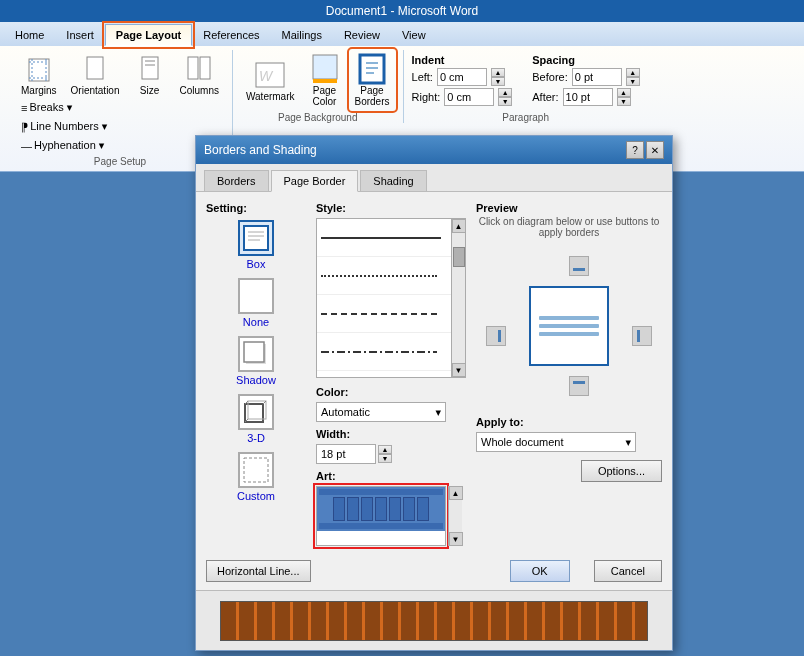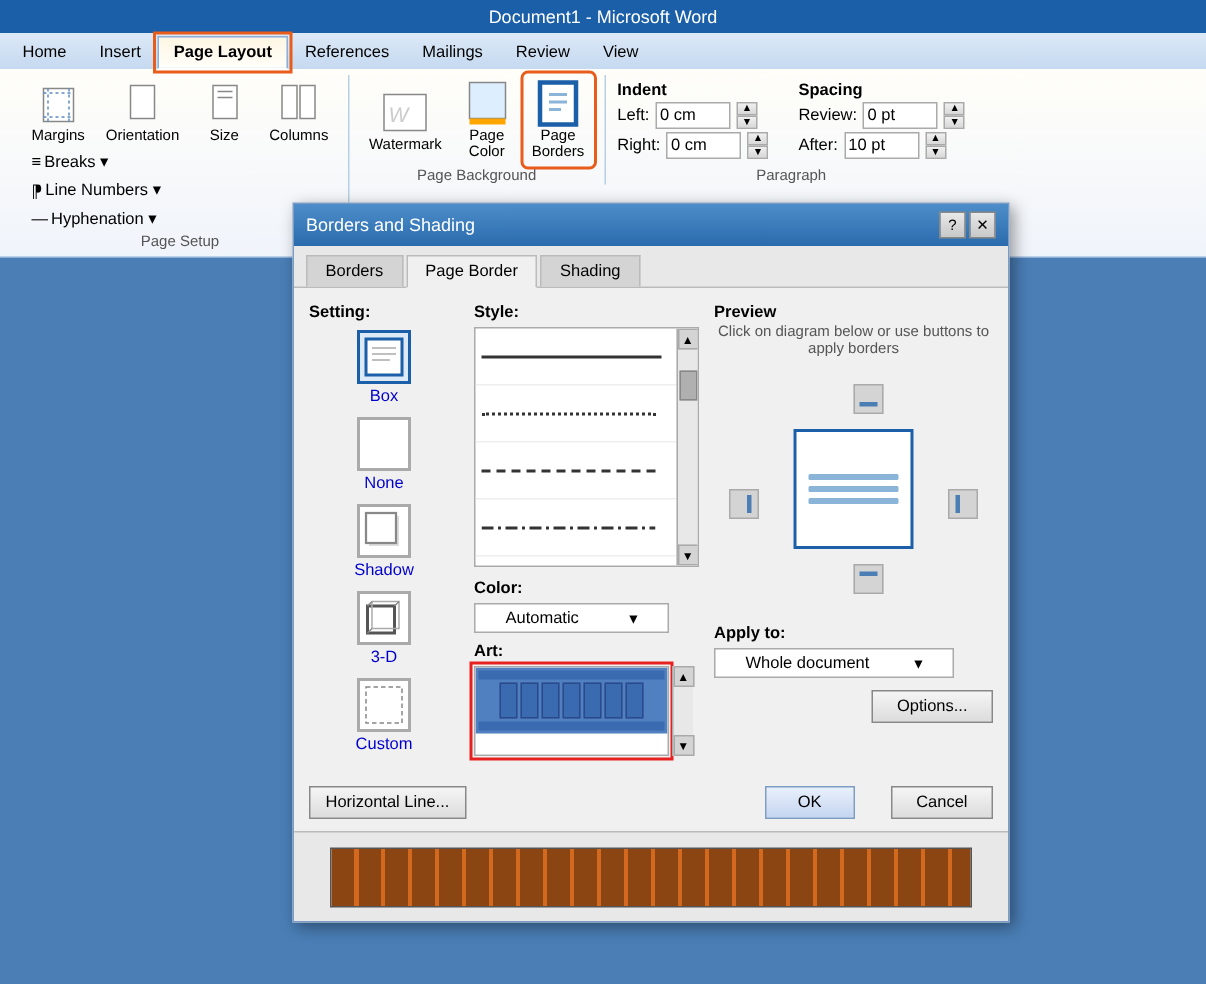--- a/index.html
+++ b/index.html
@@ -346,21 +346,21 @@
     .color-section { margin-top: 8px; }
 
     .select-box {
       width: 130px;
       height: 20px;
       border: 1px solid #aaa;
       background: white;
       display: flex;
       align-items: center;
       justify-content: space-between;
-      padding: 0 20px;
+      padding: 0 4px;
       font-size: 11px;
       cursor: pointer;
     }
 
     .width-section { margin-top: 6px; }
     .width-input {
       width: 60px;
       height: 20px;
       border: 1px solid #aaa;
       background: white;
@@ -657,21 +657,21 @@
             </div>
             <div class="spin-btns">
               <div class="spin-btn">▲</div>
               <div class="spin-btn">▼</div>
             </div>
           </div>
         </div>
         <div class="spacing-section">
           <div class="indent-label-main">Spacing</div>
           <div class="indent-row">
-            <span>Review:</span>
+            <span>Before:</span>
             <div class="indent-input-box">
               <span>0 pt</span>
             </div>
             <div class="spin-btns">
               <div class="spin-btn">▲</div>
               <div class="spin-btn">▼</div>
             </div>
           </div>
           <div class="indent-row">
             <span>After:</span>
@@ -794,20 +794,32 @@
         </div>
 
         <div class="color-section">
           <div class="style-label">Color:</div>
           <div class="select-box">
             <span>Automatic</span>
             <span>▾</span>
           </div>
         </div>
 
+        <div class="width-section">
+          <div class="style-label">Width:</div>
+          <div style="display:flex; align-items:center; gap:2px;">
+            <div class="width-input">
+              <span>18 pt</span>
+            </div>
+            <div class="spin-btns">
+              <div class="spin-btn">▲</div>
+              <div class="spin-btn">▼</div>
+            </div>
+          </div>
+        </div>
 
         <div class="art-section">
           <div class="style-label">Art:</div>
           <div style="display:flex; align-items:flex-start; gap:2px; position:relative;">
             <div class="art-box" style="outline: 2px solid #e82020; outline-offset:1px;">
 
               <div style="padding:2px; background:#5080c0;">
                 <div style="height:6px; background:#3a6ab0; margin-bottom:2px;"></div>
                 <div style="display:flex; gap:2px; justify-content:center;">
                   <div style="width:12px;height:24px;background:#3a6ab0;border:1px solid #2a4a8a;"></div>

